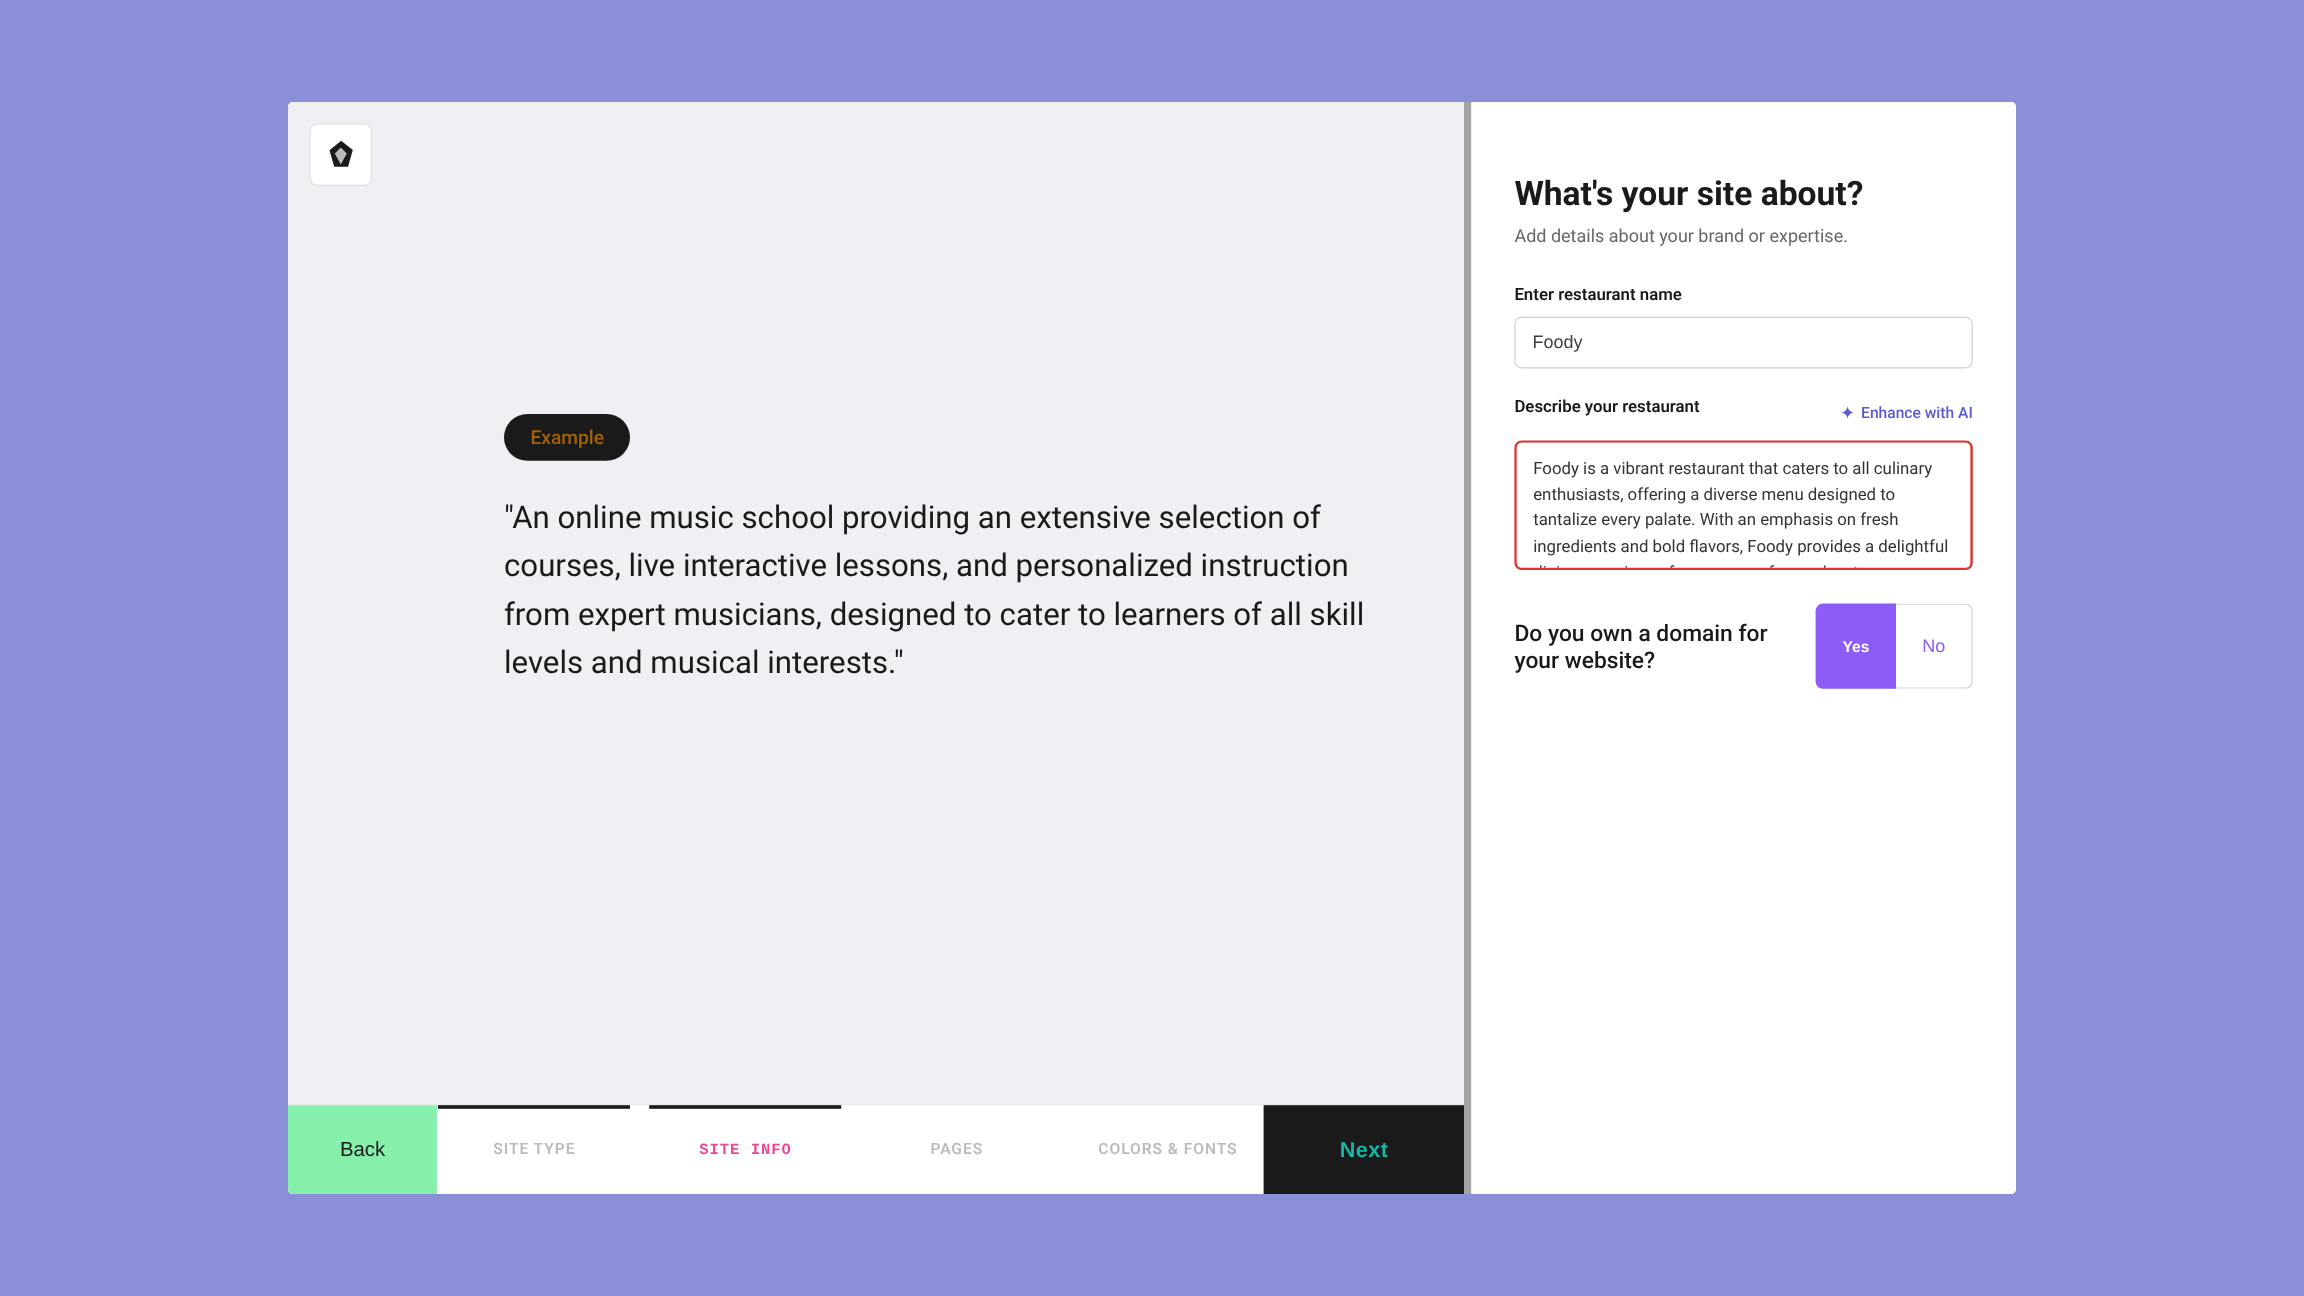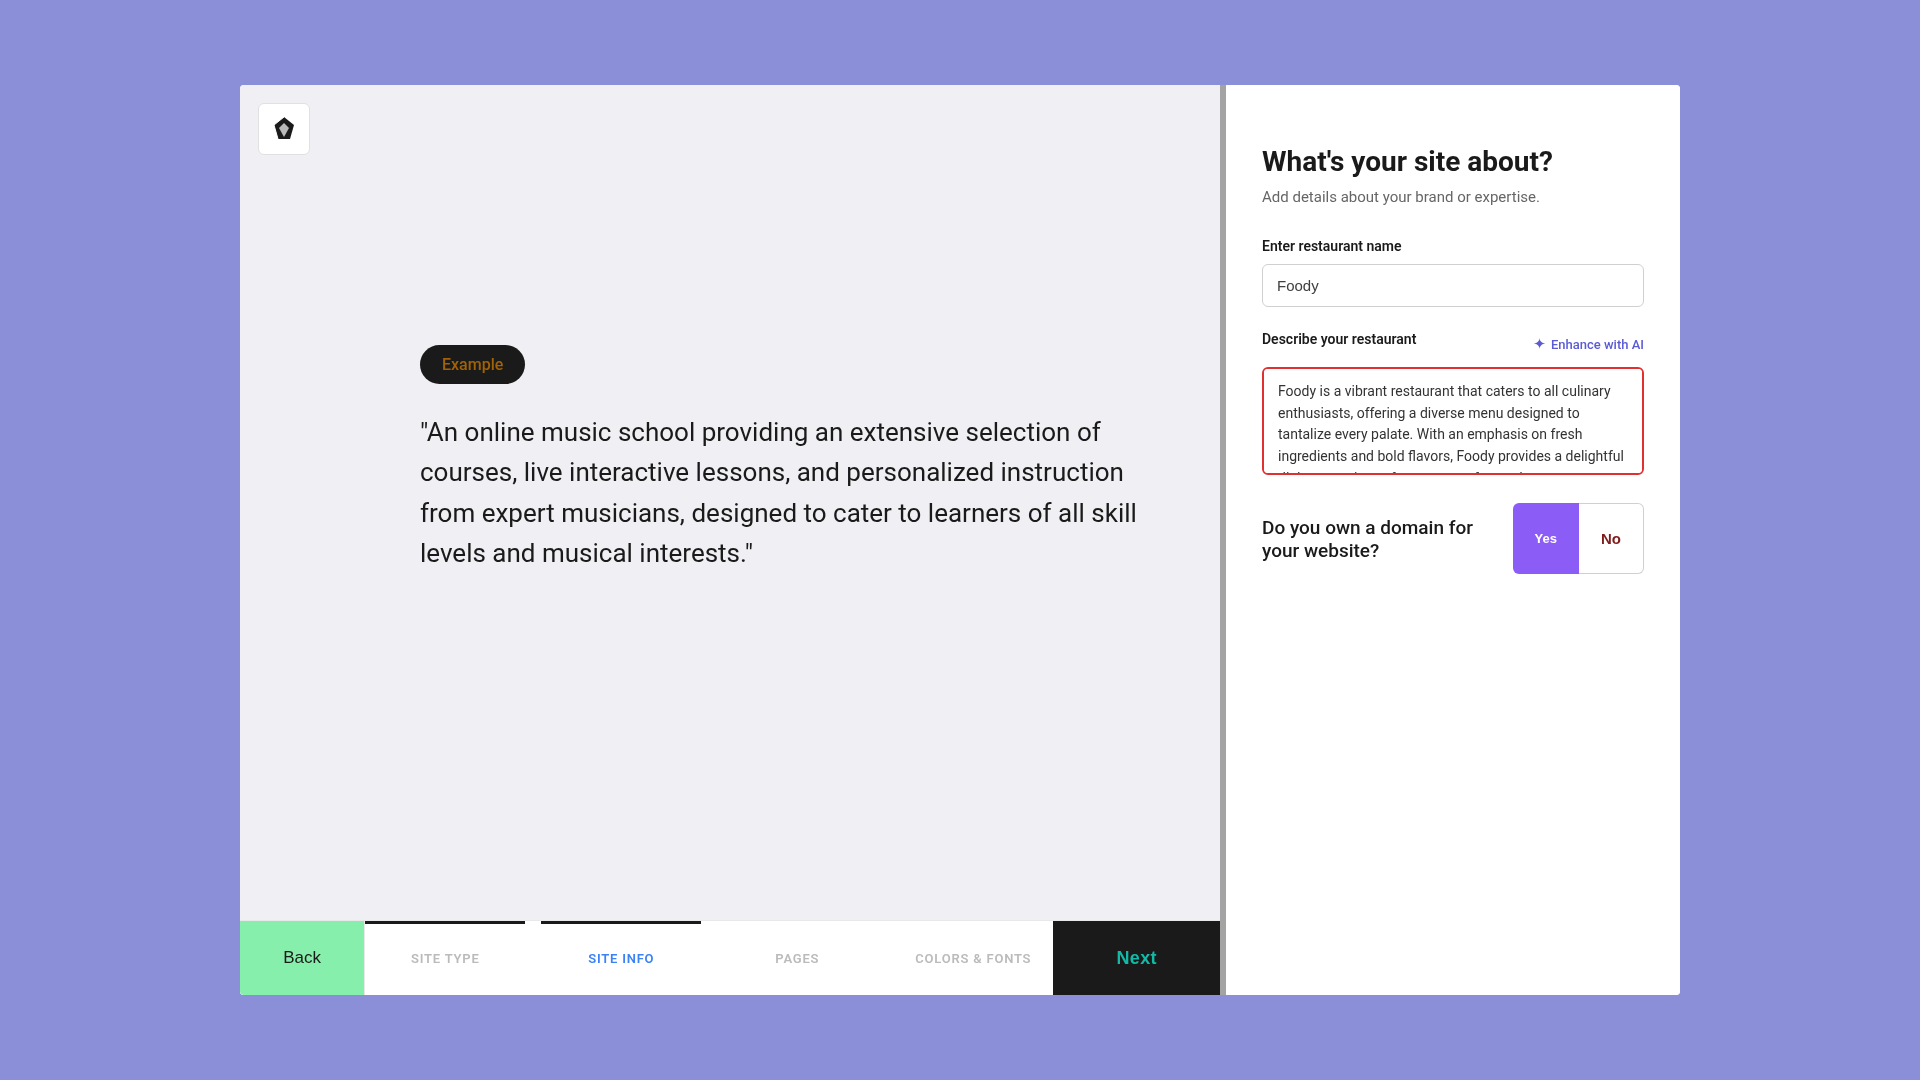--- a/index.html
+++ b/index.html
@@ -118,21 +118,22 @@
       position: relative;
     }
     .nav-step-label {
       font-size: 13px;
       font-weight: 600;
       letter-spacing: 0.06em;
       color: #bbb;
       text-transform: uppercase;
     }
     .nav-step.active .nav-step-label {
-      color: #3b82f6;
+      color: #ec4899;
+      font-family: Liberation Mono, monospace;
     }
     .nav-step-bar {
       position: absolute;
       top: 0;
       left: 0;
       right: 0;
       height: 3px;
       background: transparent;
     }
     .nav-step.done .nav-step-bar,
@@ -243,26 +244,26 @@
       color: #fff;
       border: none;
       border-radius: 6px 0 0 6px;
       font-size: 13px;
       font-weight: 600;
       cursor: pointer;
     }
     .domain-btn-no {
       padding: 10px 22px;
       background: #fff;
-      color: #7f1d1d;
+      color: #8b5cf6;
       border: 1.5px solid #d0d0d0;
       border-left: none;
       border-radius: 0 6px 6px 0;
       font-size: 15px;
-      font-weight: 700;
+      font-weight: 400;
       cursor: pointer;
     }
   </style>
 </head>
 <body>
 
 <div class="main-container">
 
   <div class="left-panel">
     <div class="logo-btn">

